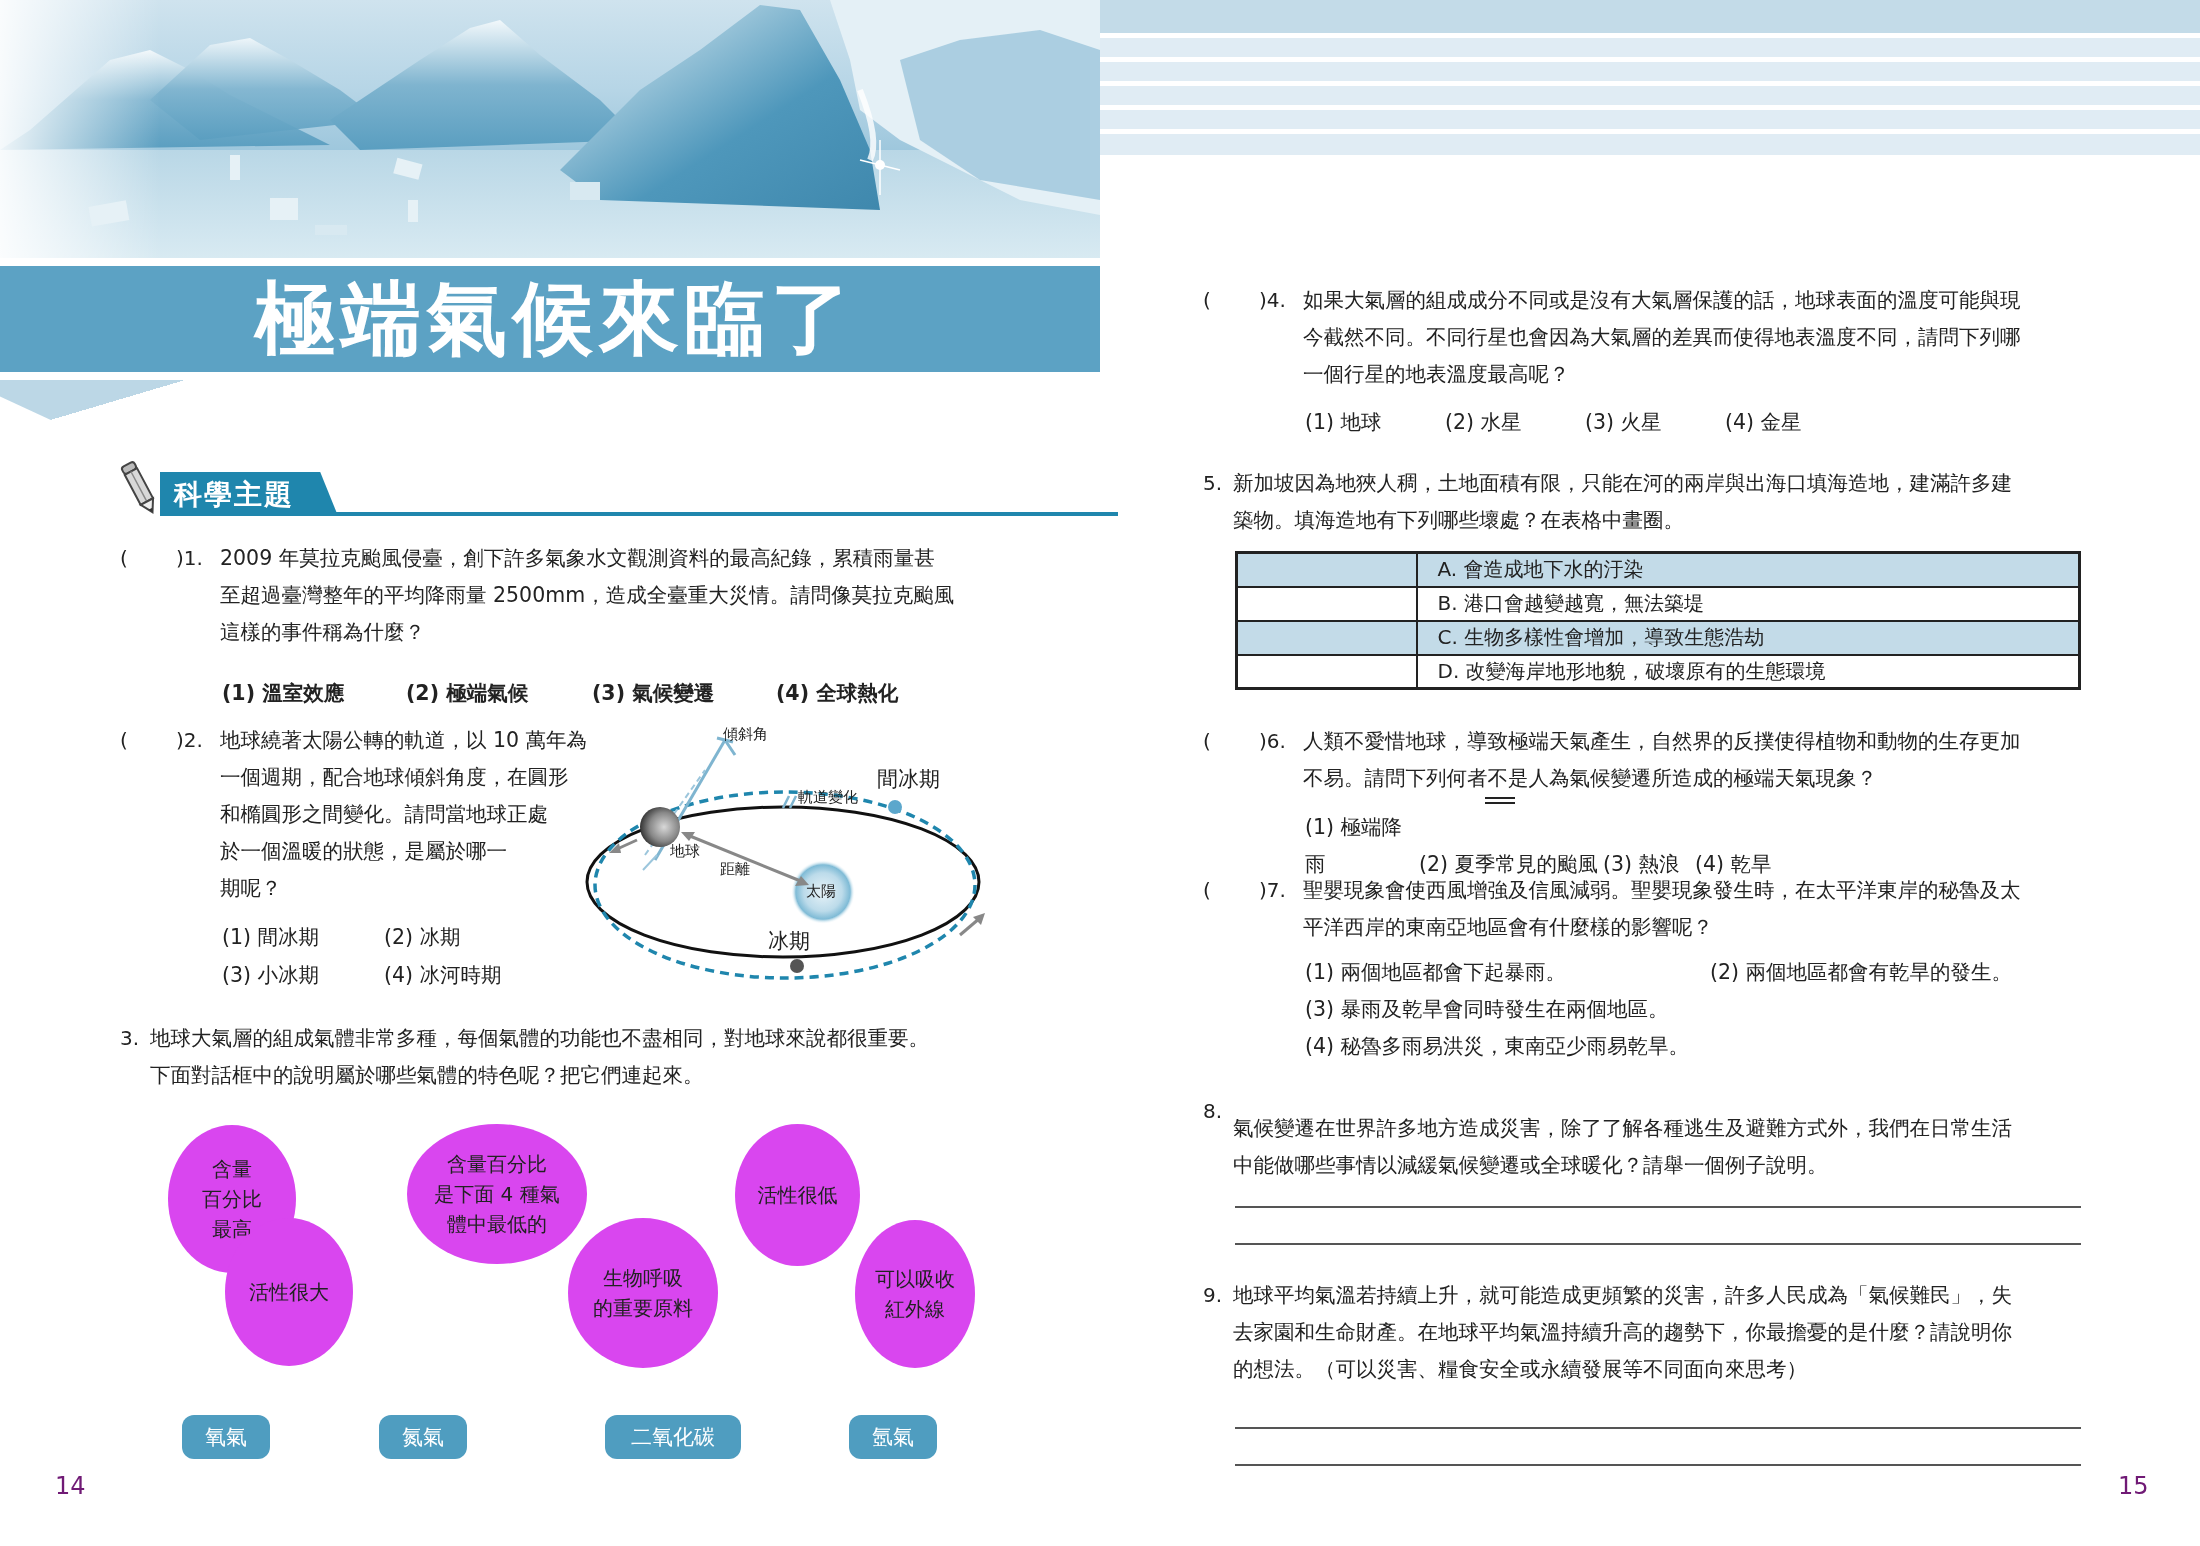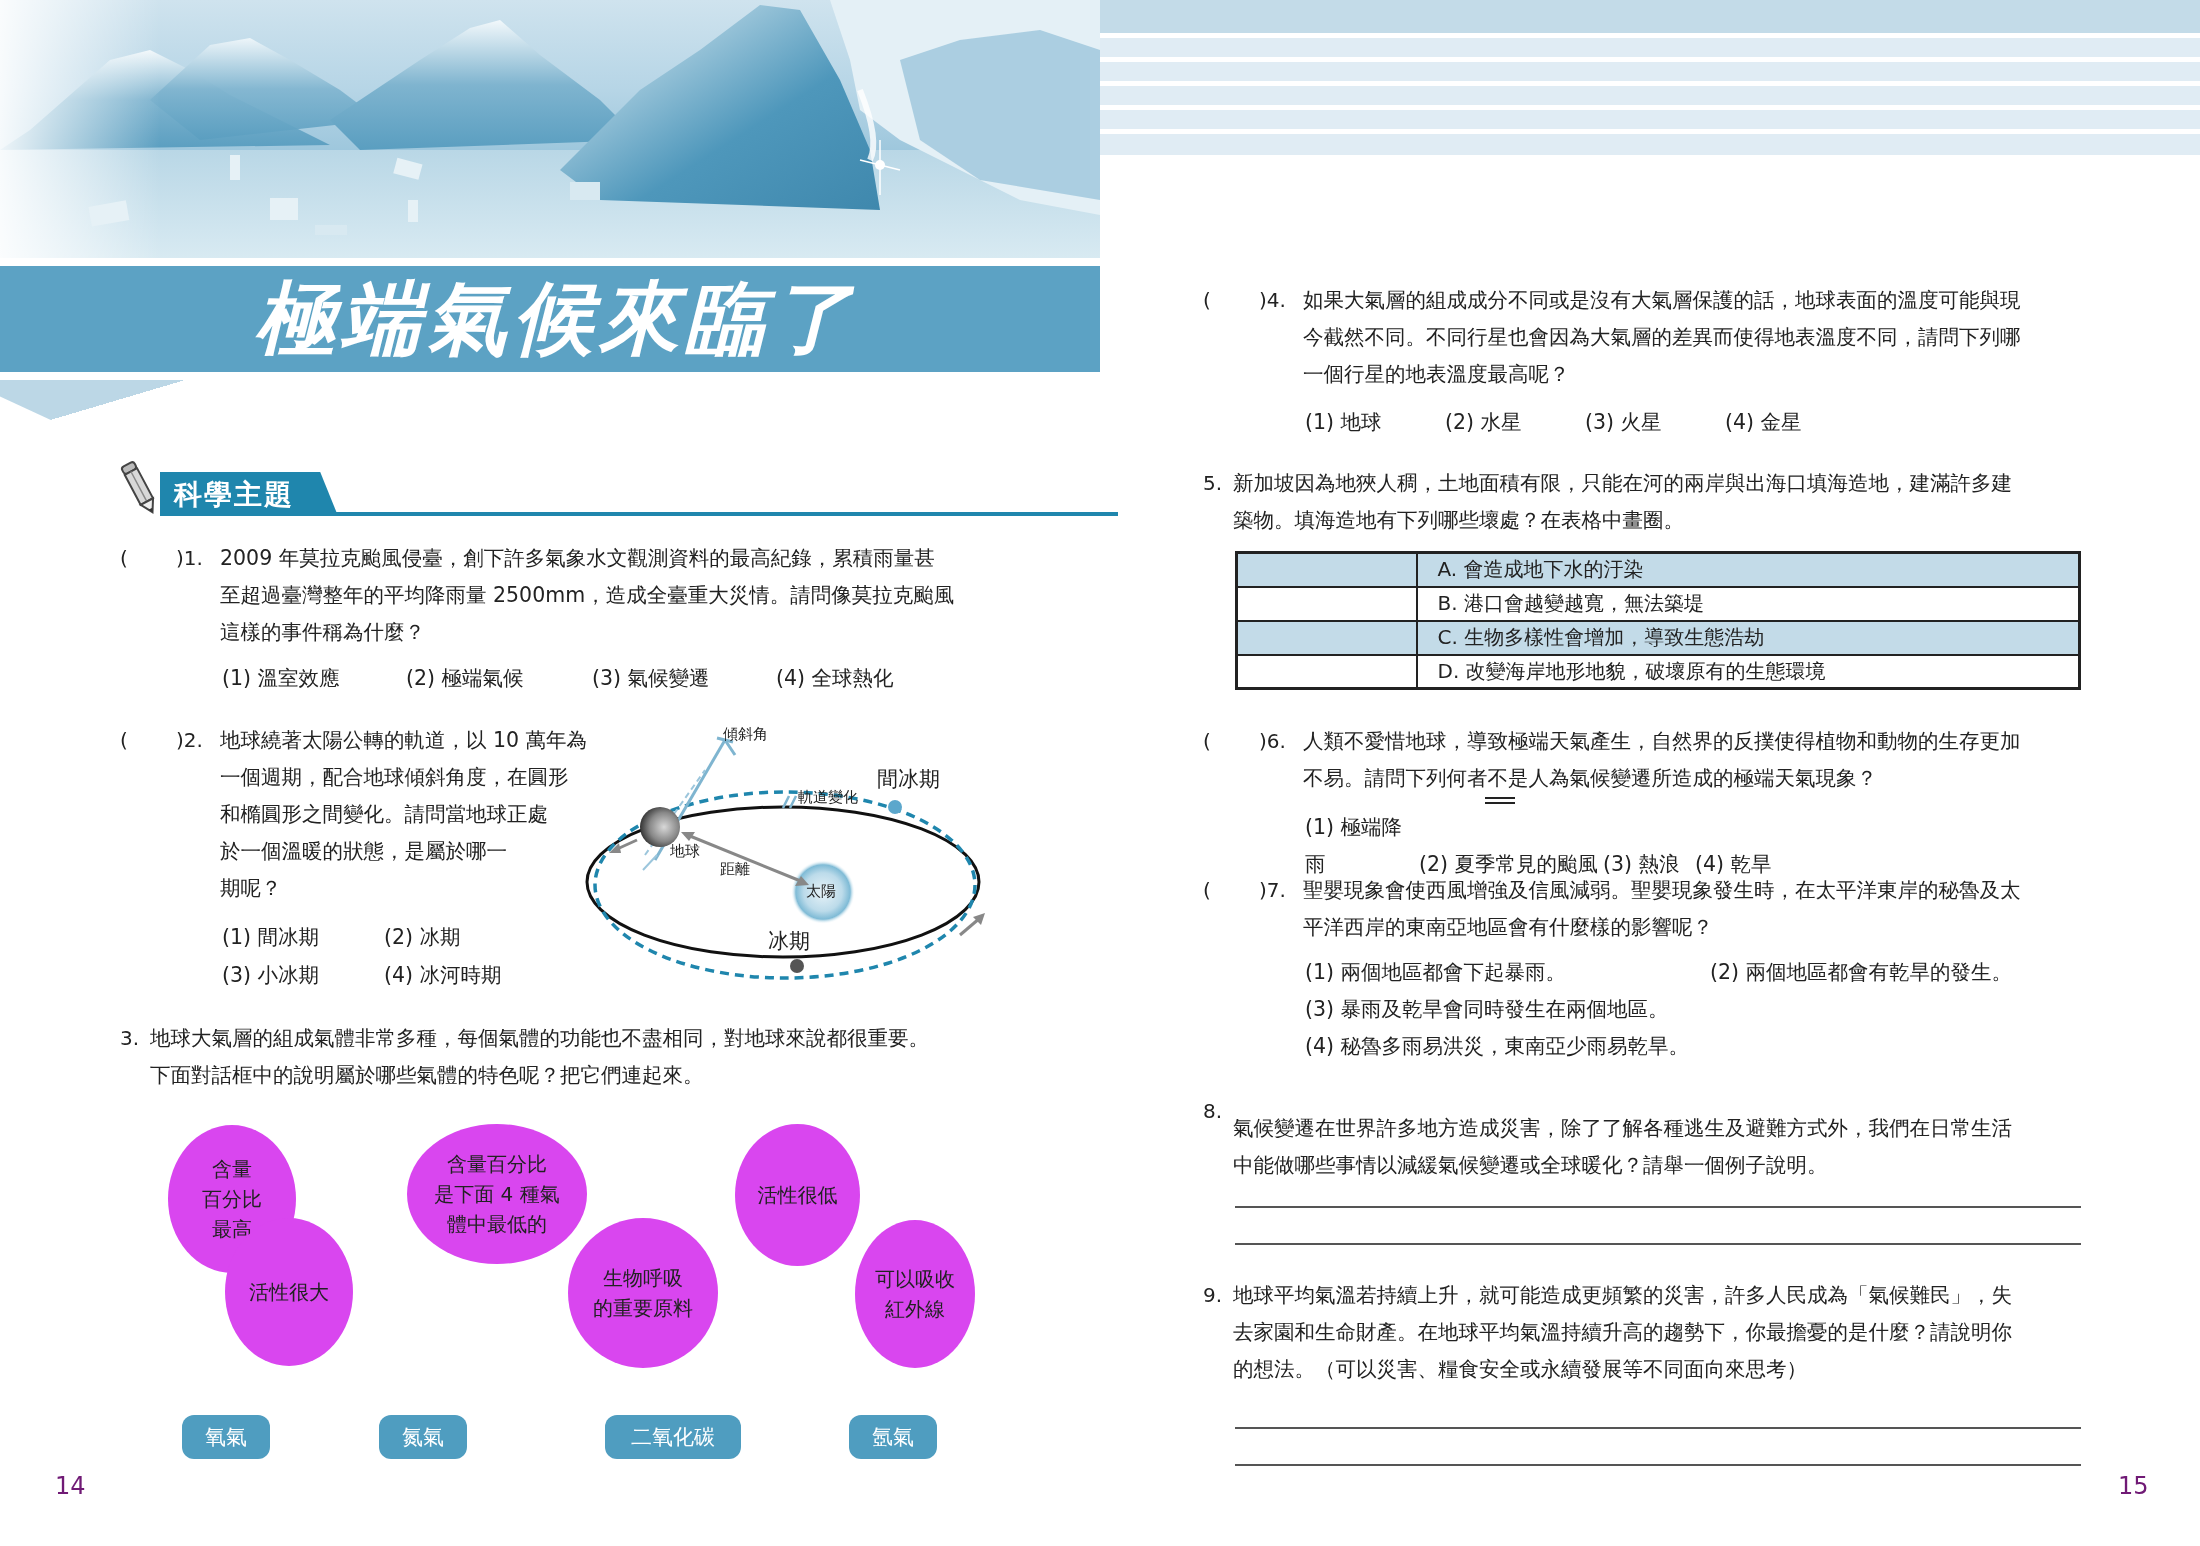--- a/index.html
+++ b/index.html
@@ -7,21 +7,21 @@
   body { position: relative; font-family: "DejaVu Sans", "Liberation Sans", sans-serif; color: #222; }
   .abs { position: absolute; }
 
   
   .hero {
     left: 0; top: 0; width: 1100px; height: 258px; overflow: hidden;
     background: linear-gradient(180deg, #cfe3ee 0%, #b6d5e6 35%, #9cc6dc 60%, #c8e0ec 80%, #d9eaf2 100%);
   }
   .hero svg { position: absolute; left: 0; top: 0; }
   .banner {
-    left: 0; top: 266px; width: 1100px; height: 106px; background: #5ca2c4; font-style: italic;
+    left: 0; top: 266px; width: 1100px; height: 106px; background: #5ca2c4;
   }
   .banner-title {
     position: absolute; left: 255px; top: 10px; font-size: 80px; font-weight: bold;
     color: #fff; letter-spacing: 6px; line-height: 86px;
     font-family: "DejaVu Sans", sans-serif;
   }
   .banner-tri2 {
     left: 0; top: 380px; width: 185px; height: 55px;
     background: linear-gradient(to bottom right, #bcd7e6 0%, #bcd7e6 50%, transparent 50%);
     clip-path: polygon(0 0, 100% 0, 45% 100%, 0 30%);
@@ -158,21 +158,21 @@
 
 <div class="abs q" style="left:120px; top:540px; width:900px; height:160px;">
   <span class="paren" style="left:0; top:0">(</span>
   <span class="paren" style="left:56px; top:0">&nbsp;&nbsp;&nbsp;</span>
   <span class="num" style="left:56px; top:0"><span>)</span><span>1.</span></span>
   <div class="qtext" style="left:100px; top:0; width:800px;">
     <div>2009 年莫拉克颱風侵臺，創下許多氣象水文觀測資料的最高紀錄，累積雨量甚</div>
     <div>至超過臺灣整年的平均降雨量 2500mm，造成全臺重大災情。請問像莫拉克颱風</div>
     <div>這樣的事件稱為什麼？</div>
   </div>
-  <div class="qtext opts" style="left:102px; top:120px; width:800px;">
+  <div class="qtext opts" style="left:102px; top:135px; width:800px;font-weight:bold;">
     <span style="width:184px">(1) 溫室效應</span><span style="width:186px">(2) 極端氣候</span><span style="width:184px">(3) 氣候變遷</span><span>(4) 全球熱化</span>
   </div>
 </div>
 
 <div class="abs q" style="left:120px; top:722px; width:520px; height:280px;">
   <span class="paren" style="left:0; top:0">(</span>
   <span class="paren" style="left:18px; top:0; width:36px">&nbsp;</span>
   <span class="num" style="left:56px; top:0"><span>)</span><span>2.</span></span>
   <div class="qtext" style="left:100px; top:0; width:420px;">
     <div>地球繞著太陽公轉的軌道，以 10 萬年為</div>

